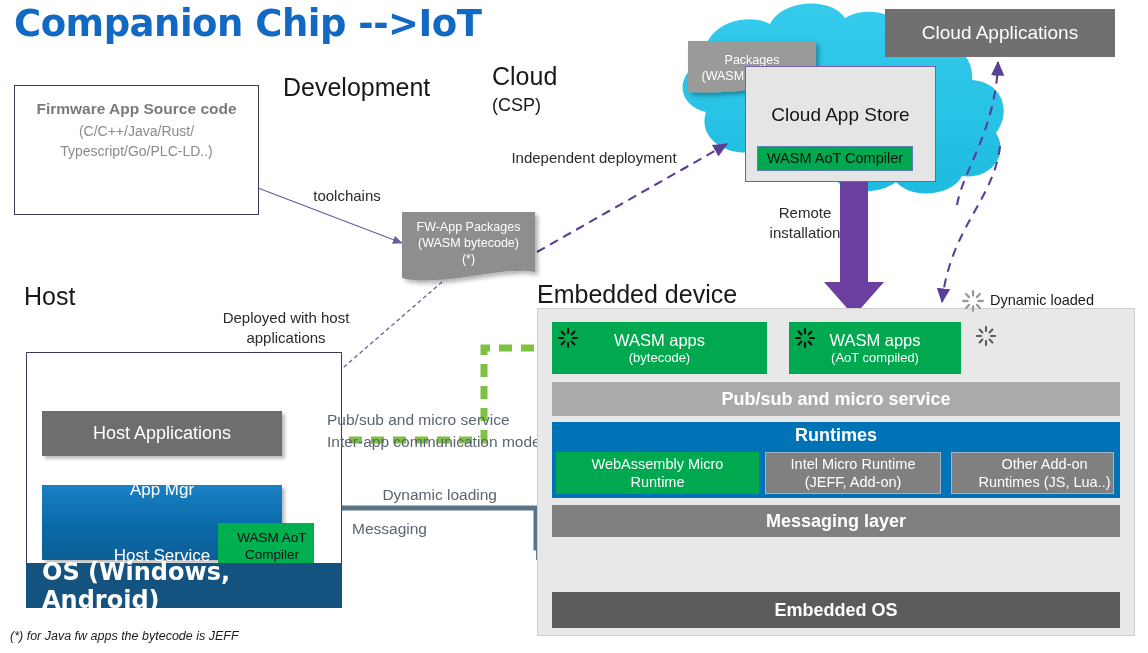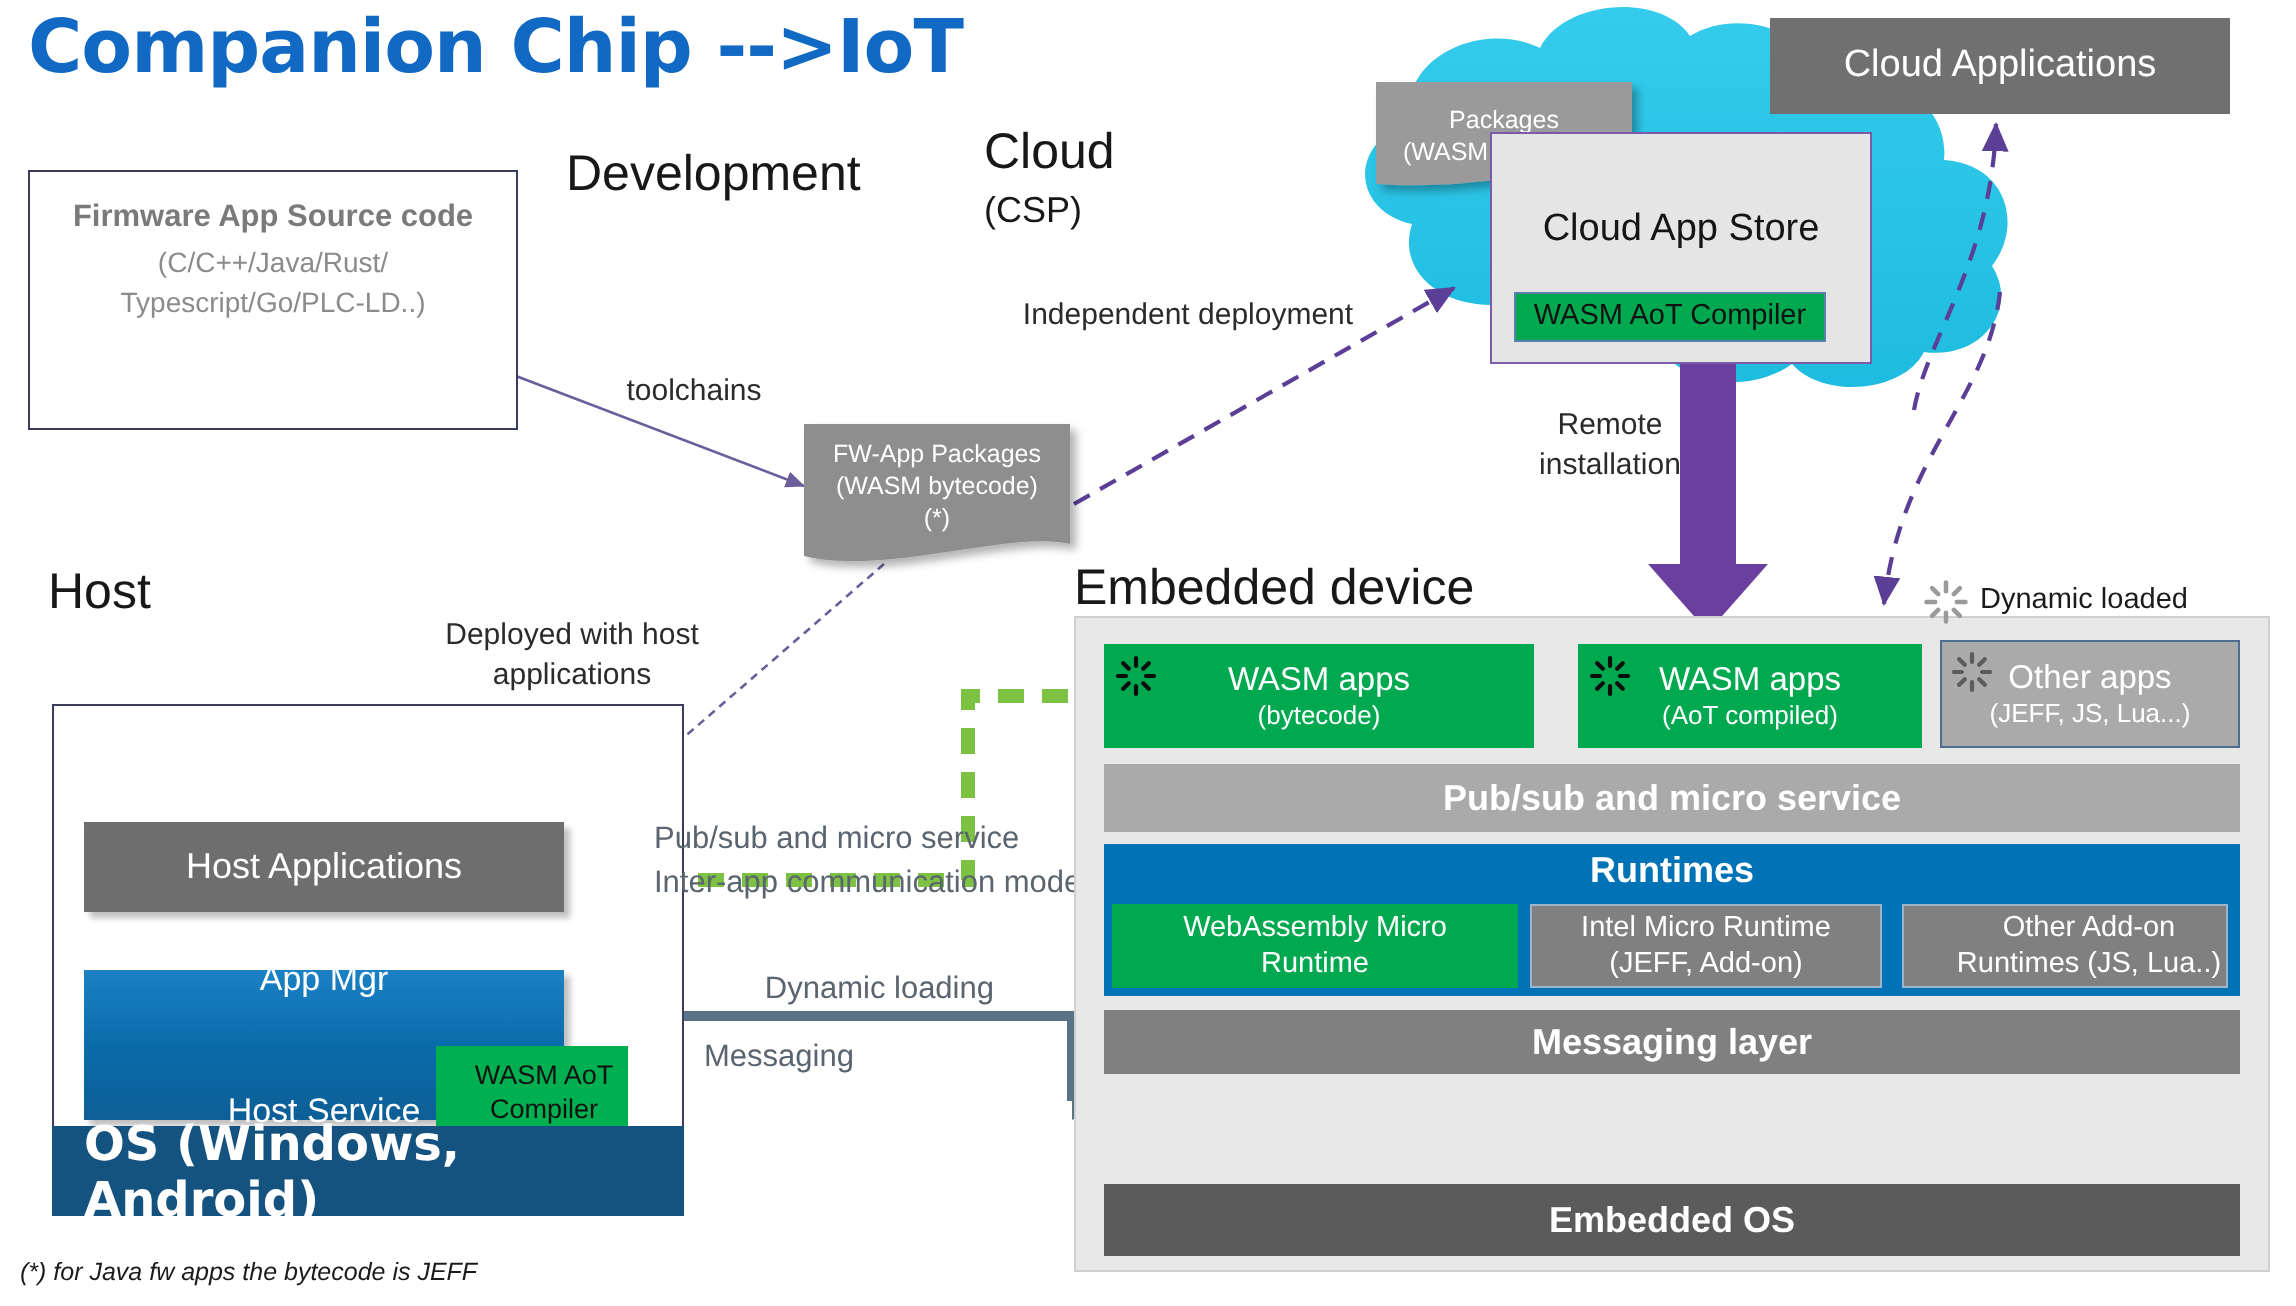--- a/index.html
+++ b/index.html
@@ -289,24 +289,20 @@
         <line x1="18.4" y1="5.6" x2="15.6" y2="8.4"></line>
       <line x1="21" y1="12" x2="17" y2="12"></line>
         <line x1="18.4" y1="18.4" x2="15.6" y2="15.6"></line>
       <line x1="12" y1="21" x2="12" y2="17"></line>
         <line x1="5.6" y1="18.4" x2="8.4" y2="15.6"></line>
       <line x1="3" y1="12" x2="7" y2="12"></line>
         <line x1="5.6" y1="5.6" x2="8.4" y2="8.4"></line>
     </g>
   </svg>
 
-  <div class="abs box-grey ctr" style="left:970px;top:320px;width:150px;height:54px;border:1.4px solid #4f6f92;">
-    <div class="app-t1">Other apps</div>
-    <div class="app-t2">(JEFF, JS, Lua...)</div>
-  </div>
   <svg class="spin" style="left:974px;top:324px;width:24px;height:24px;" viewBox="0 0 24 24">
     <g stroke="#5b5b5b" stroke-width="2.1" stroke-linecap="round">
       <line x1="12" y1="3" x2="12" y2="7"></line>
         <line x1="18.4" y1="5.6" x2="15.6" y2="8.4"></line>
       <line x1="21" y1="12" x2="17" y2="12"></line>
         <line x1="18.4" y1="18.4" x2="15.6" y2="15.6"></line>
       <line x1="12" y1="21" x2="12" y2="17"></line>
         <line x1="5.6" y1="18.4" x2="8.4" y2="15.6"></line>
       <line x1="3" y1="12" x2="7" y2="12"></line>
         <line x1="5.6" y1="5.6" x2="8.4" y2="8.4"></line>

